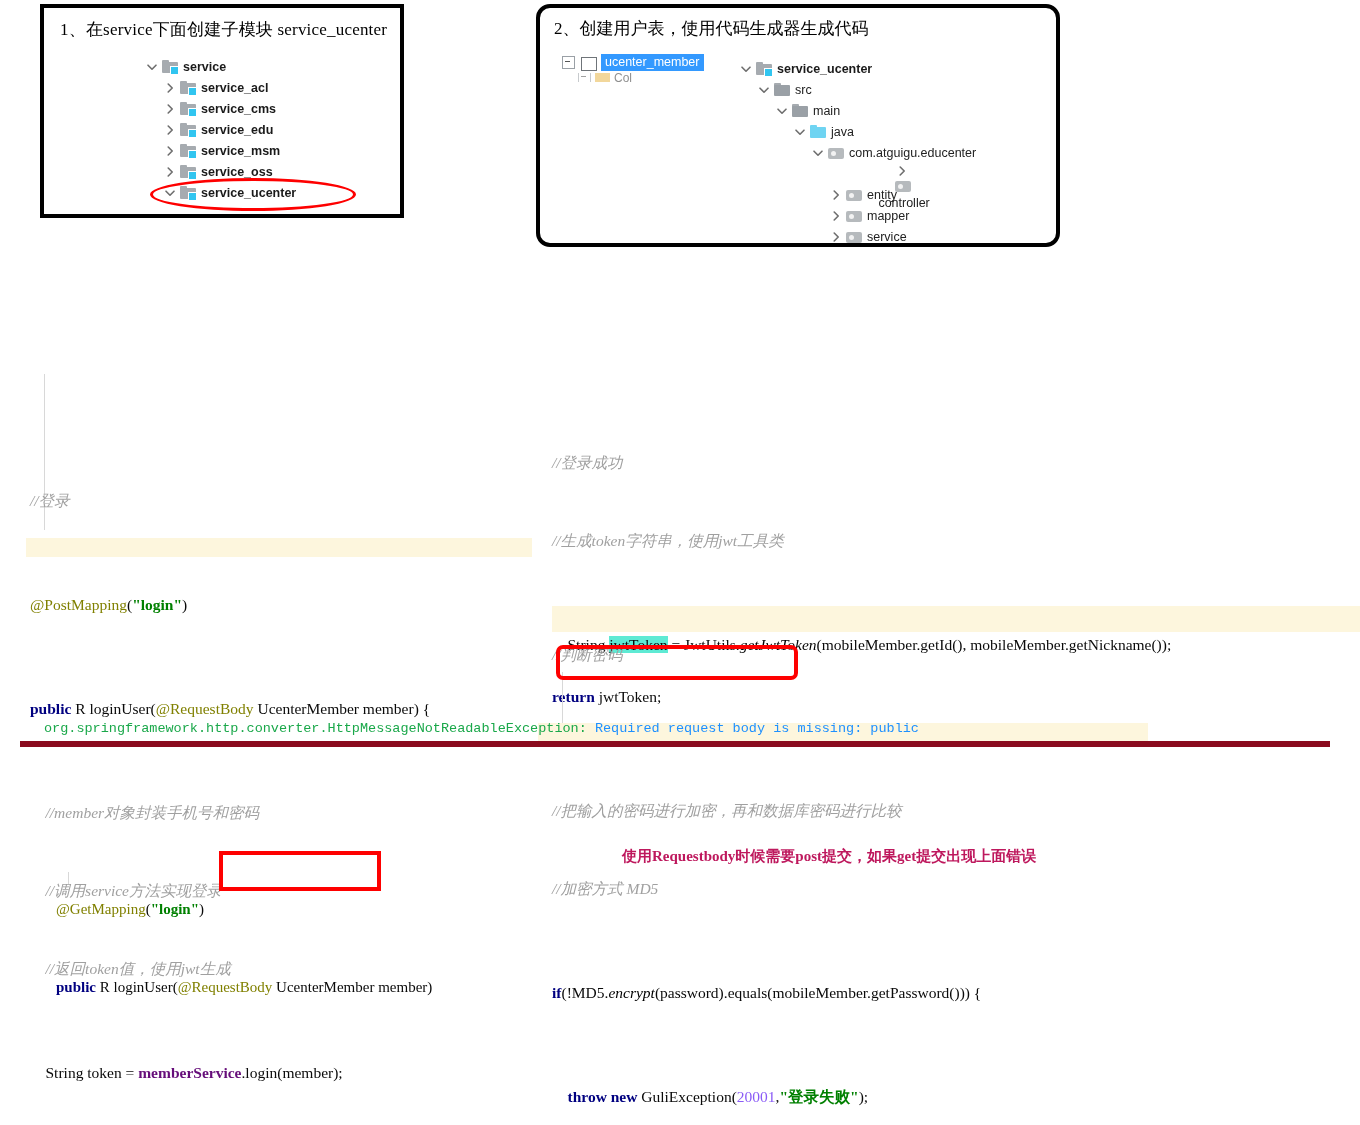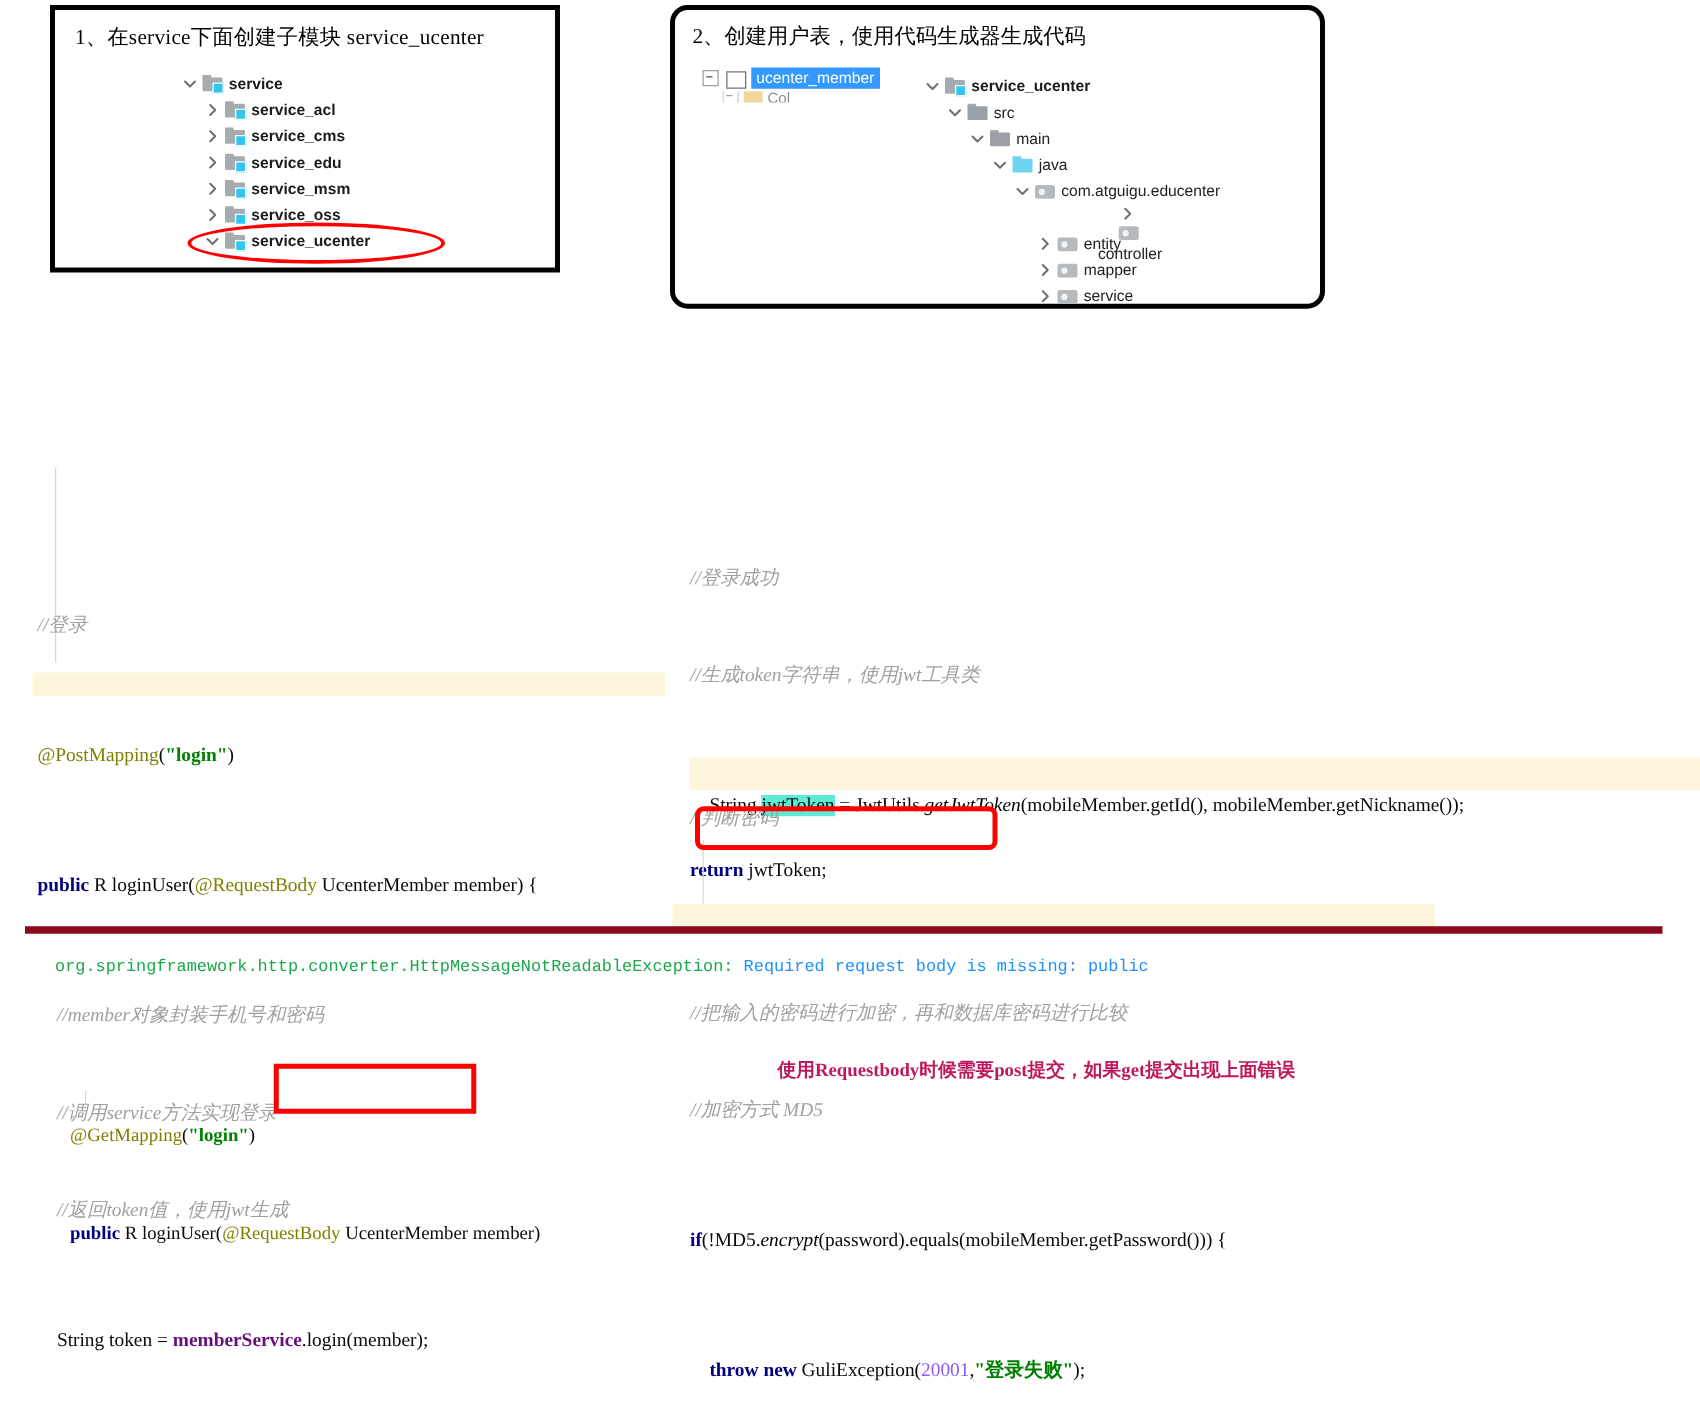--- a/index.html
+++ b/index.html
@@ -8,21 +8,21 @@
     width:1360px;height:1125px;
     background:#ffffff;
     font-family:"Liberation Serif", serif;
     position:relative;
     overflow:hidden;
   }
   .abs{position:absolute;}
 
   
   #panel-one{
-    left:40px;top:4px;width:408px;height:214px;
+    left:40px;top:4px;width:364px;height:214px;
     border:4px solid #000000;
     background:#ffffff;
     box-sizing:border-box;
   }
   #panel-one .panel-title{
     position:absolute;left:16px;top:10px;
     font-family:"Liberation Serif", serif;
     font-size:17px;color:#000;white-space:nowrap;letter-spacing:0.2px;
   }
   .tree1{position:absolute;left:100px;top:48px;}
@@ -115,21 +115,21 @@
   #left-code{left:30px;top:296px;width:520px;}
   #right-code-a{left:552px;top:398px;width:810px;}
   #right-code-b{left:552px;top:538px;width:640px;}
 
   .clip-top{overflow:hidden;}
 
   .hr-sep{
     position:absolute;left:20px;top:741px;width:1310px;height:6px;background:#8a0b1e;
   }
 
-  #err-block{left:44px;top:764px;width:1020px;}
+  #err-block{left:44px;top:718px;width:1020px;}
   .errline{
     font-family:"Liberation Mono", monospace;
     font-size:13.5px;line-height:21px;white-space:pre;
   }
   .err-green{color:#1aa84a;}
   .err-blue{color:#1e90ff;}
 
   #bottom-code{left:56px;top:812px;width:520px;}
 
   #red-note{

